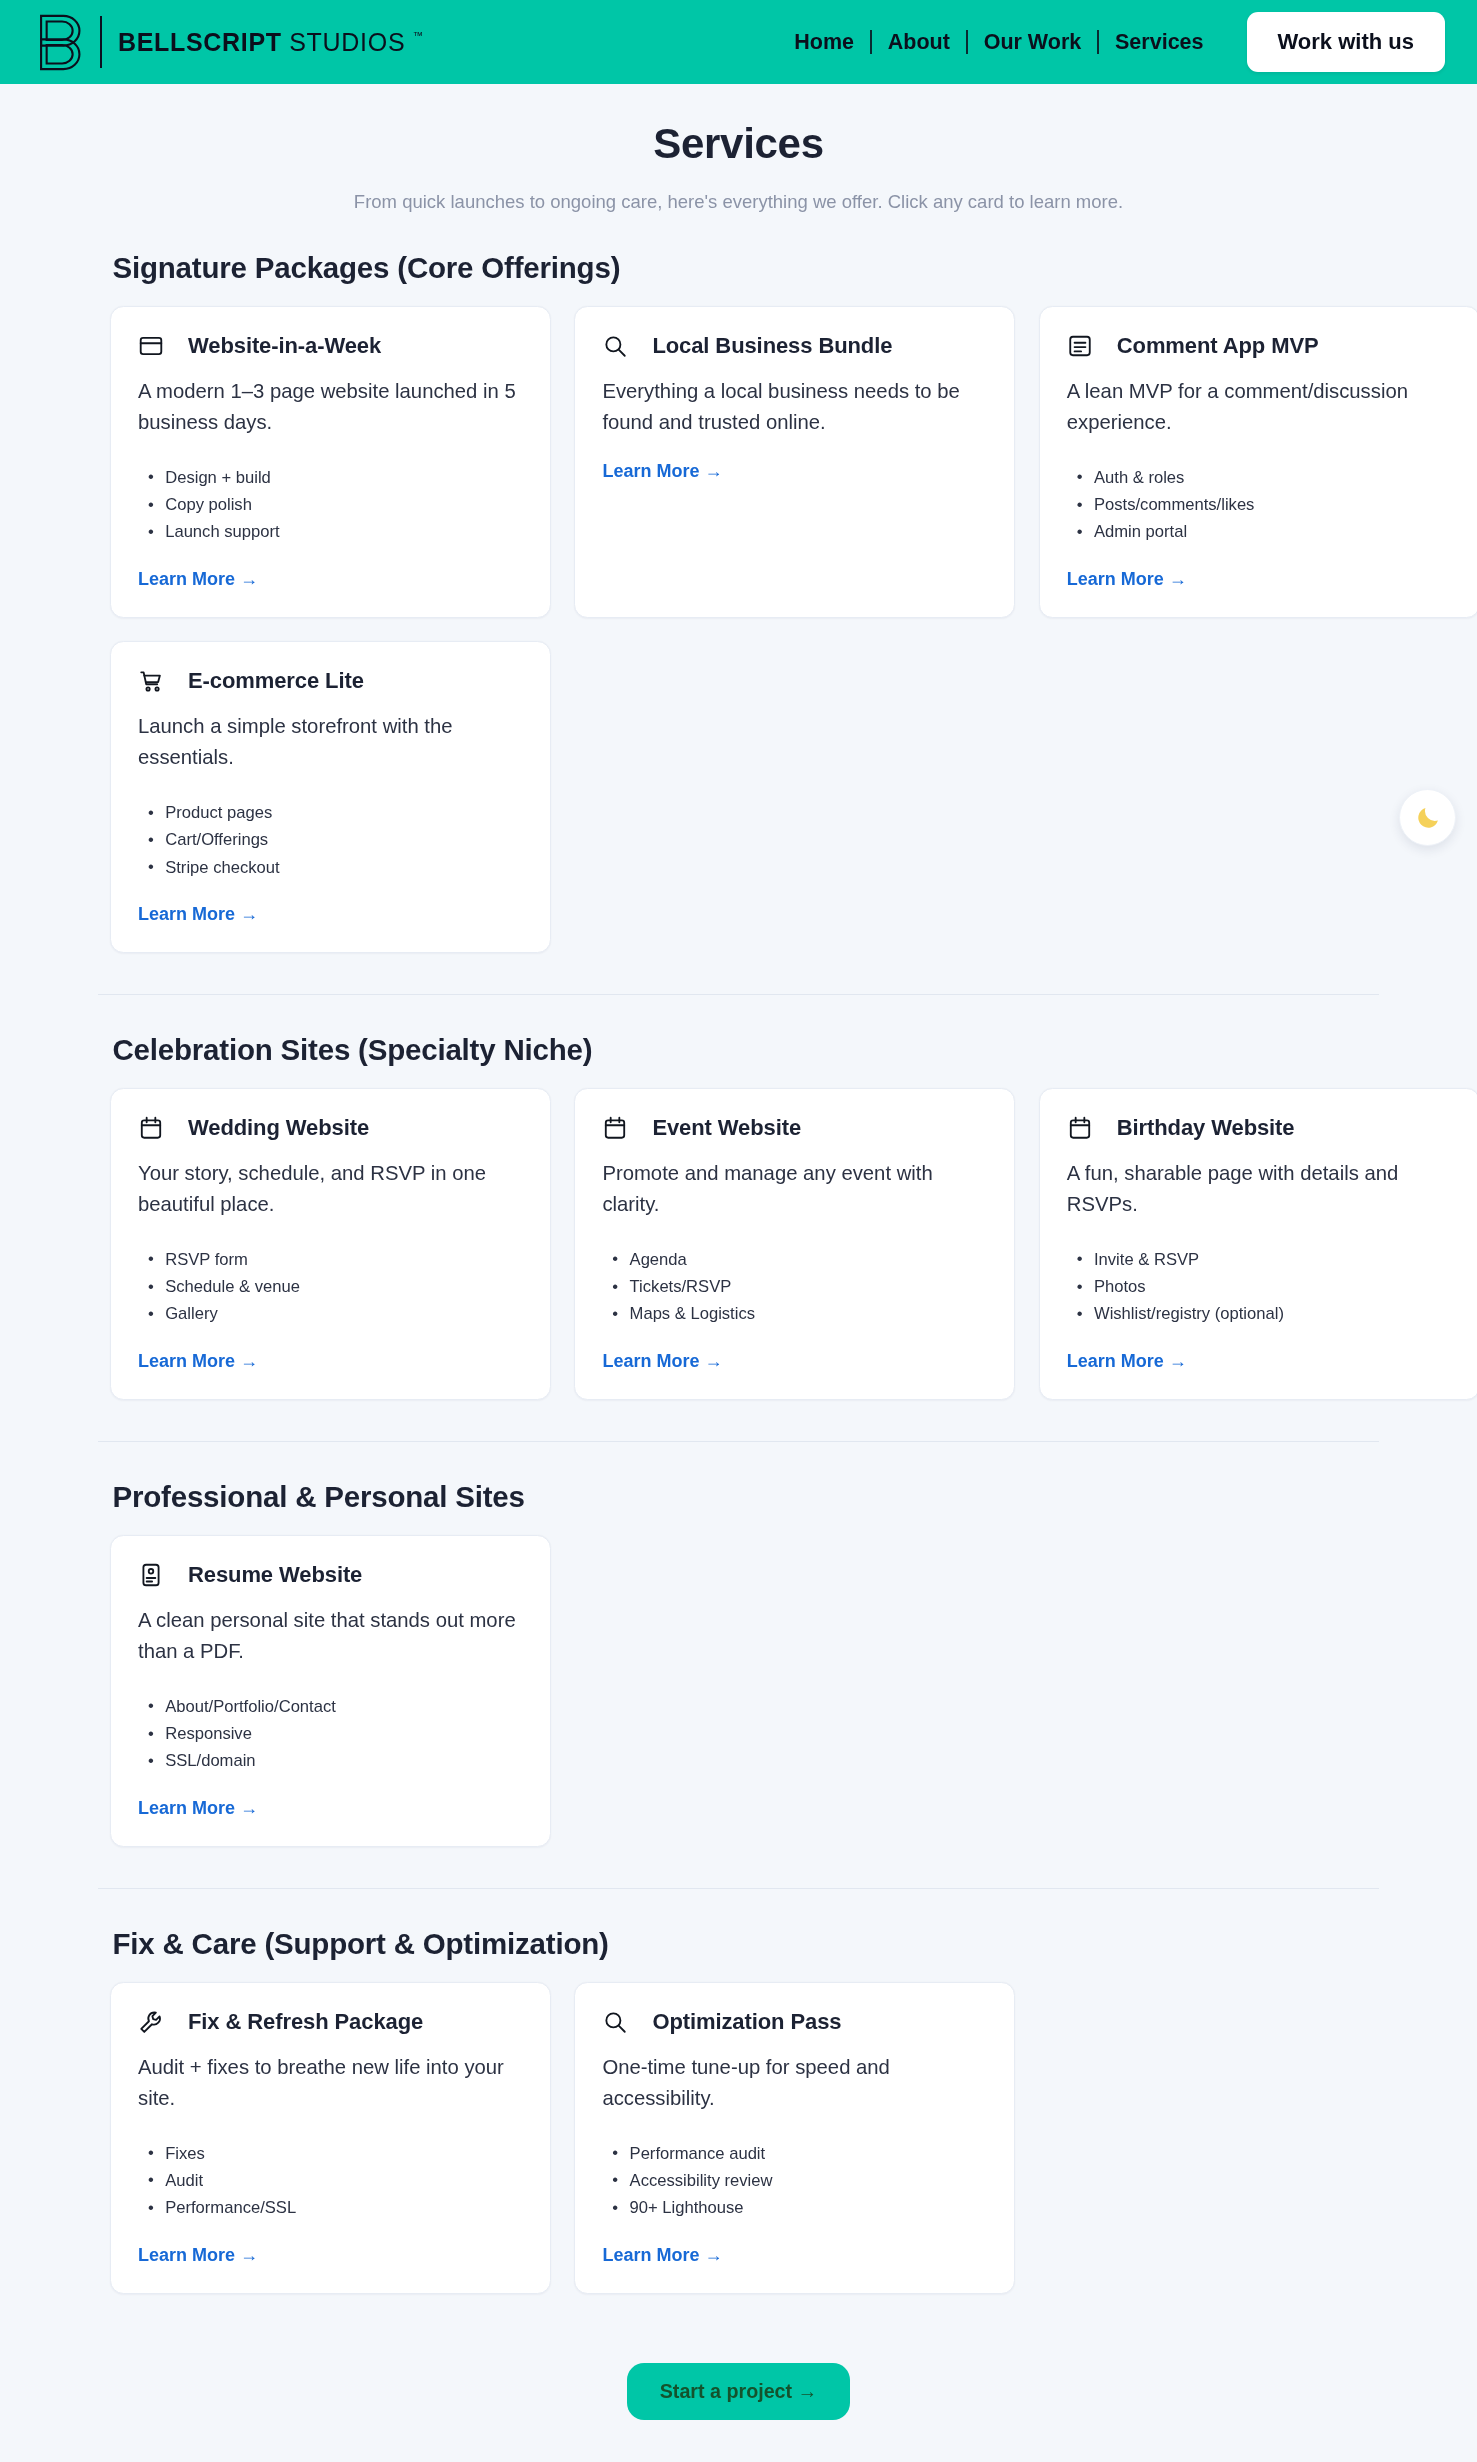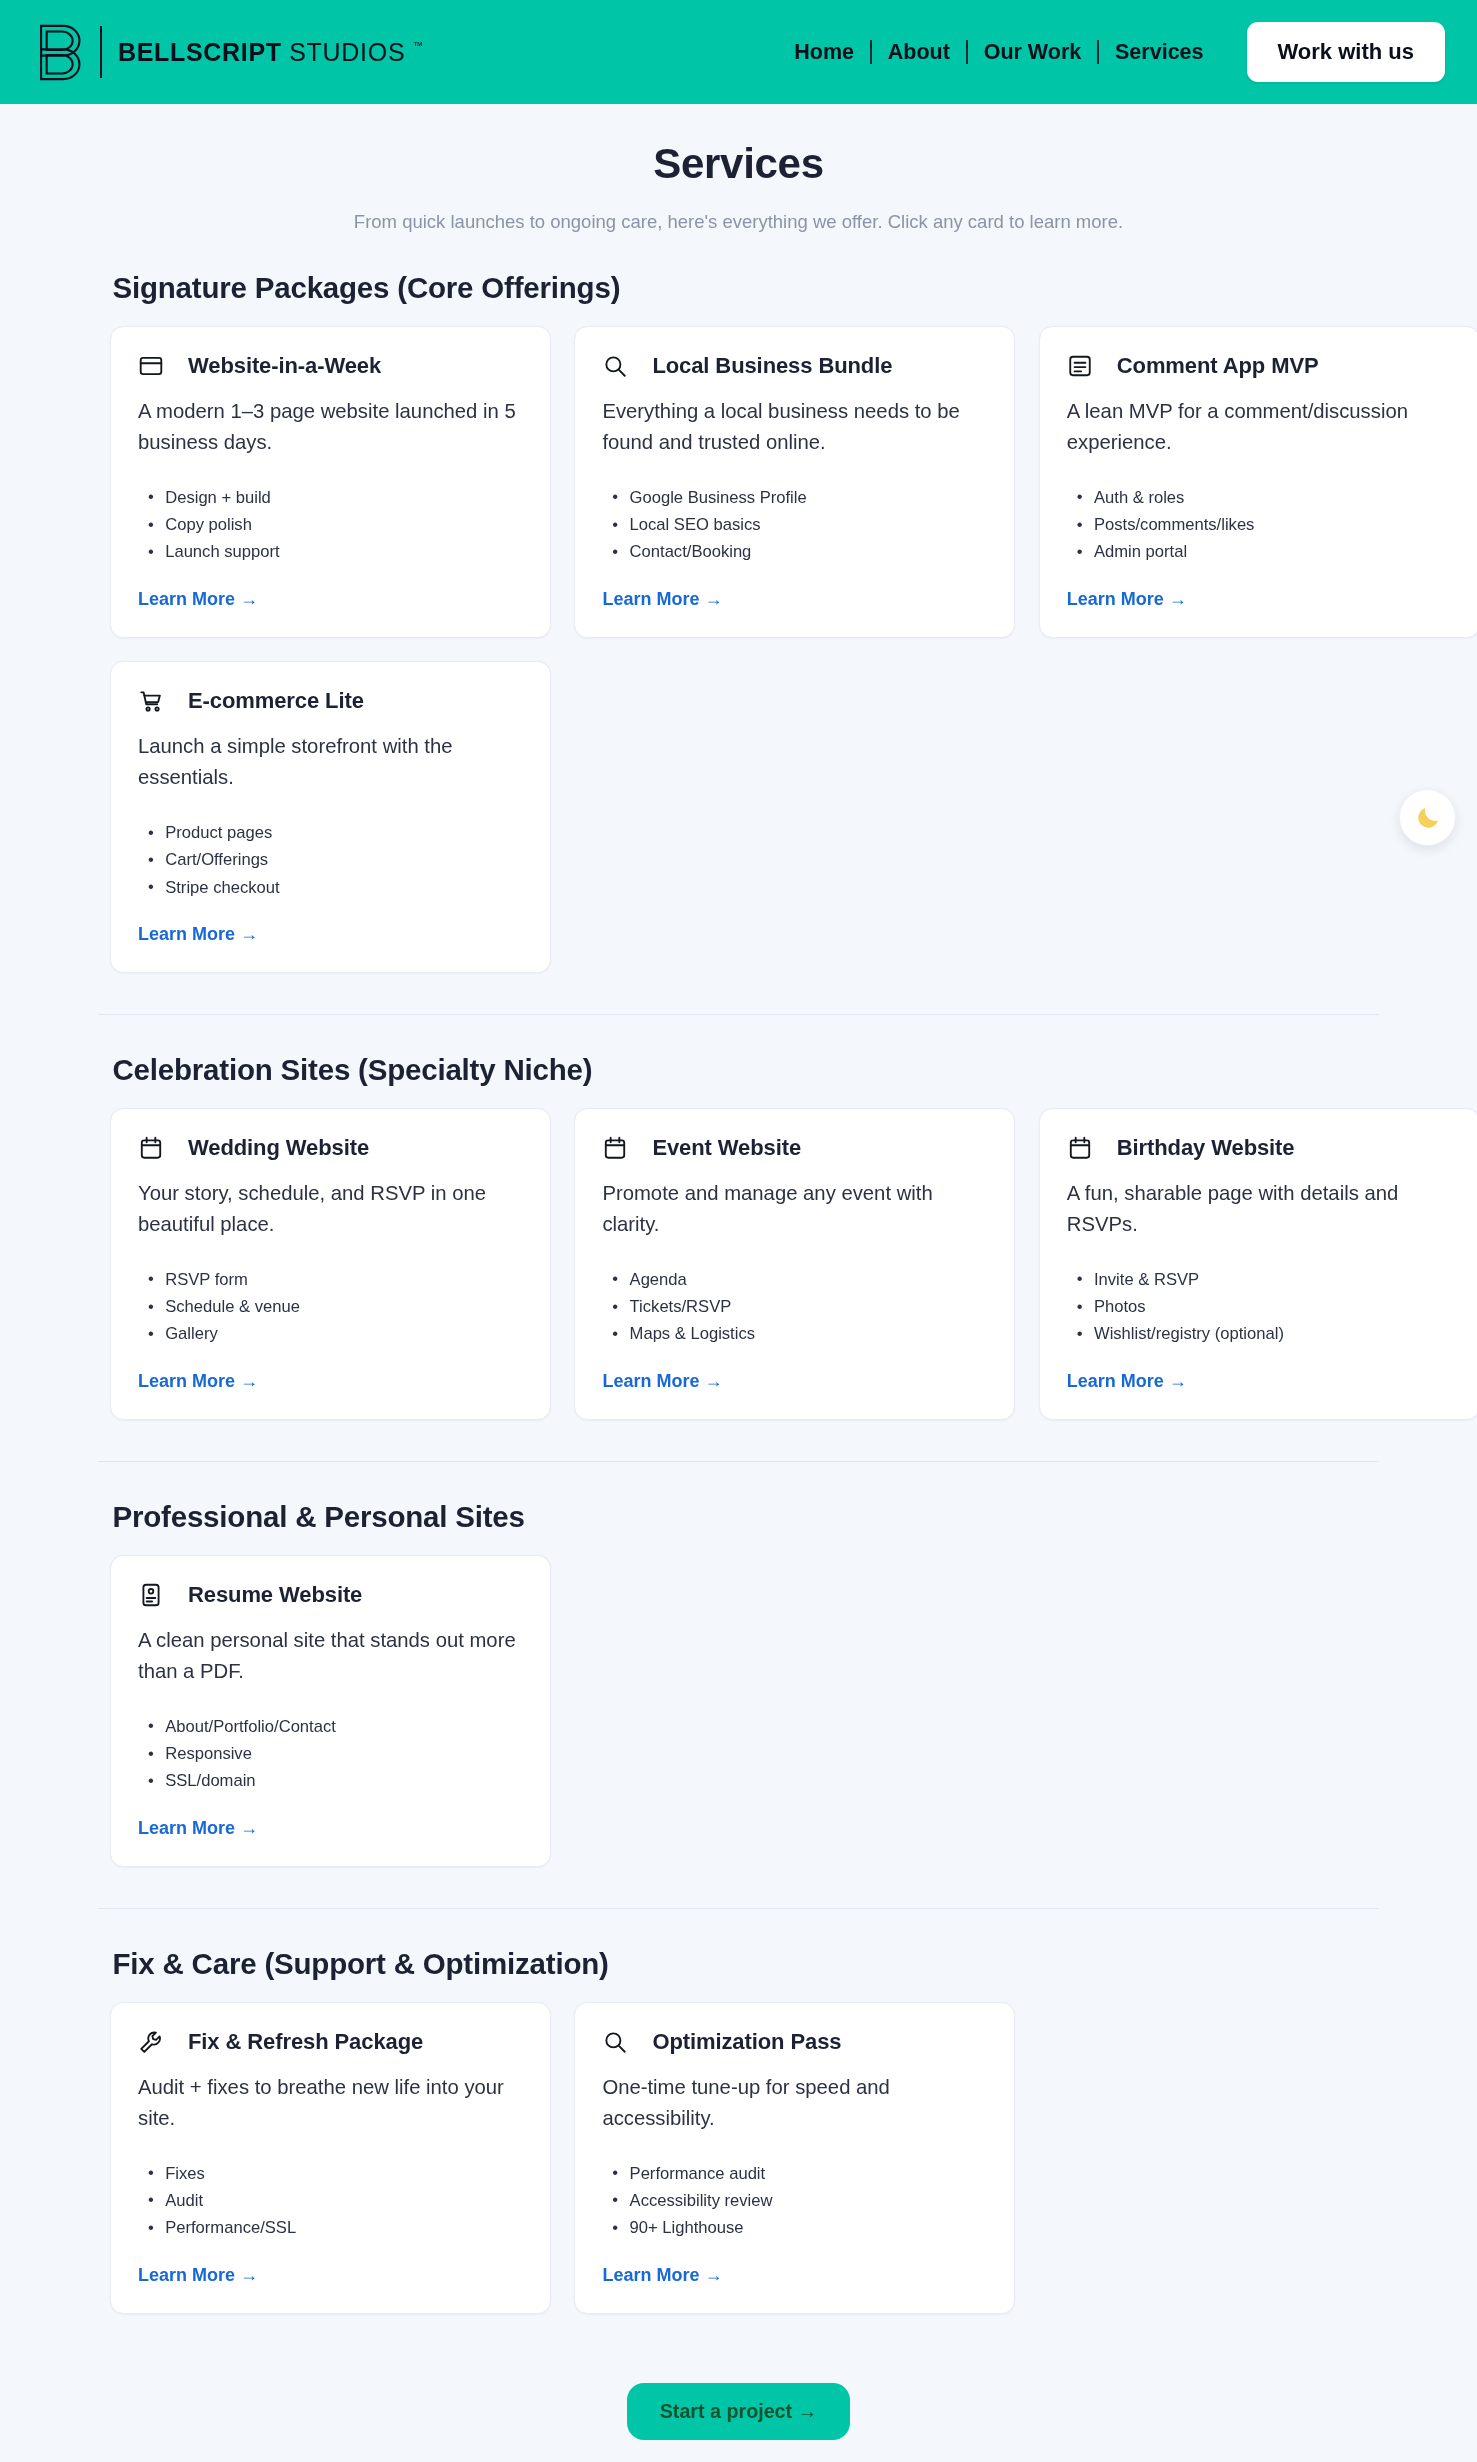--- a/index.html
+++ b/index.html
@@ -5,21 +5,21 @@
   * { box-sizing: border-box; margin: 0; padding: 0; }
   html, body {
     width: 1477px;
     background: #f4f7fb;
     font-family: "Liberation Sans", sans-serif;
     -webkit-font-smoothing: antialiased;
   }
 
   
   .site-header {
-    height: 104px;
+    height: 84px;
     background: #00c6a7;
     display: flex;
     align-items: center;
     justify-content: space-between;
     padding: 0 32px 0 24.6px;
     position: relative;
   }
   .brand-lockup { display: flex; align-items: center; gap: 0; }
   .brand-mark { width: 73px; height: 73px; flex: 0 0 auto; }
   .brand-divider {
@@ -206,25 +206,20 @@
             <div class="card-head">
               <span class="card-icon">
                 <svg viewBox="0 0 24 24" fill="none" stroke="currentColor" stroke-width="1.7" stroke-linecap="round">
                   <circle cx="10.5" cy="10.5" r="6.5"></circle>
                   <path d="M15.4 15.4 21 21"></path>
                 </svg>
               </span>
               <h3 class="card-title">Local Business Bundle</h3>
             </div>
             <p class="card-desc">Everything a local business needs to be found and trusted online.</p>
-            <ul class="card-list">
-              <li>Google Business Profile</li>
-              <li>Local SEO basics</li>
-              <li>Contact/Booking</li>
-            </ul>
             <a class="card-link" href="#">Learn More →</a>
           </article>
           <article class="card">
             <div class="card-head">
               <span class="card-icon">
                 <svg viewBox="0 0 24 24" fill="none" stroke="currentColor" stroke-width="1.7" stroke-linecap="round" stroke-linejoin="round">
                   <rect x="3" y="3.5" width="18" height="17" rx="2.4"></rect>
                   <path d="M7 9h10M7 13h10M7 17h6"></path>
                 </svg>
               </span>

